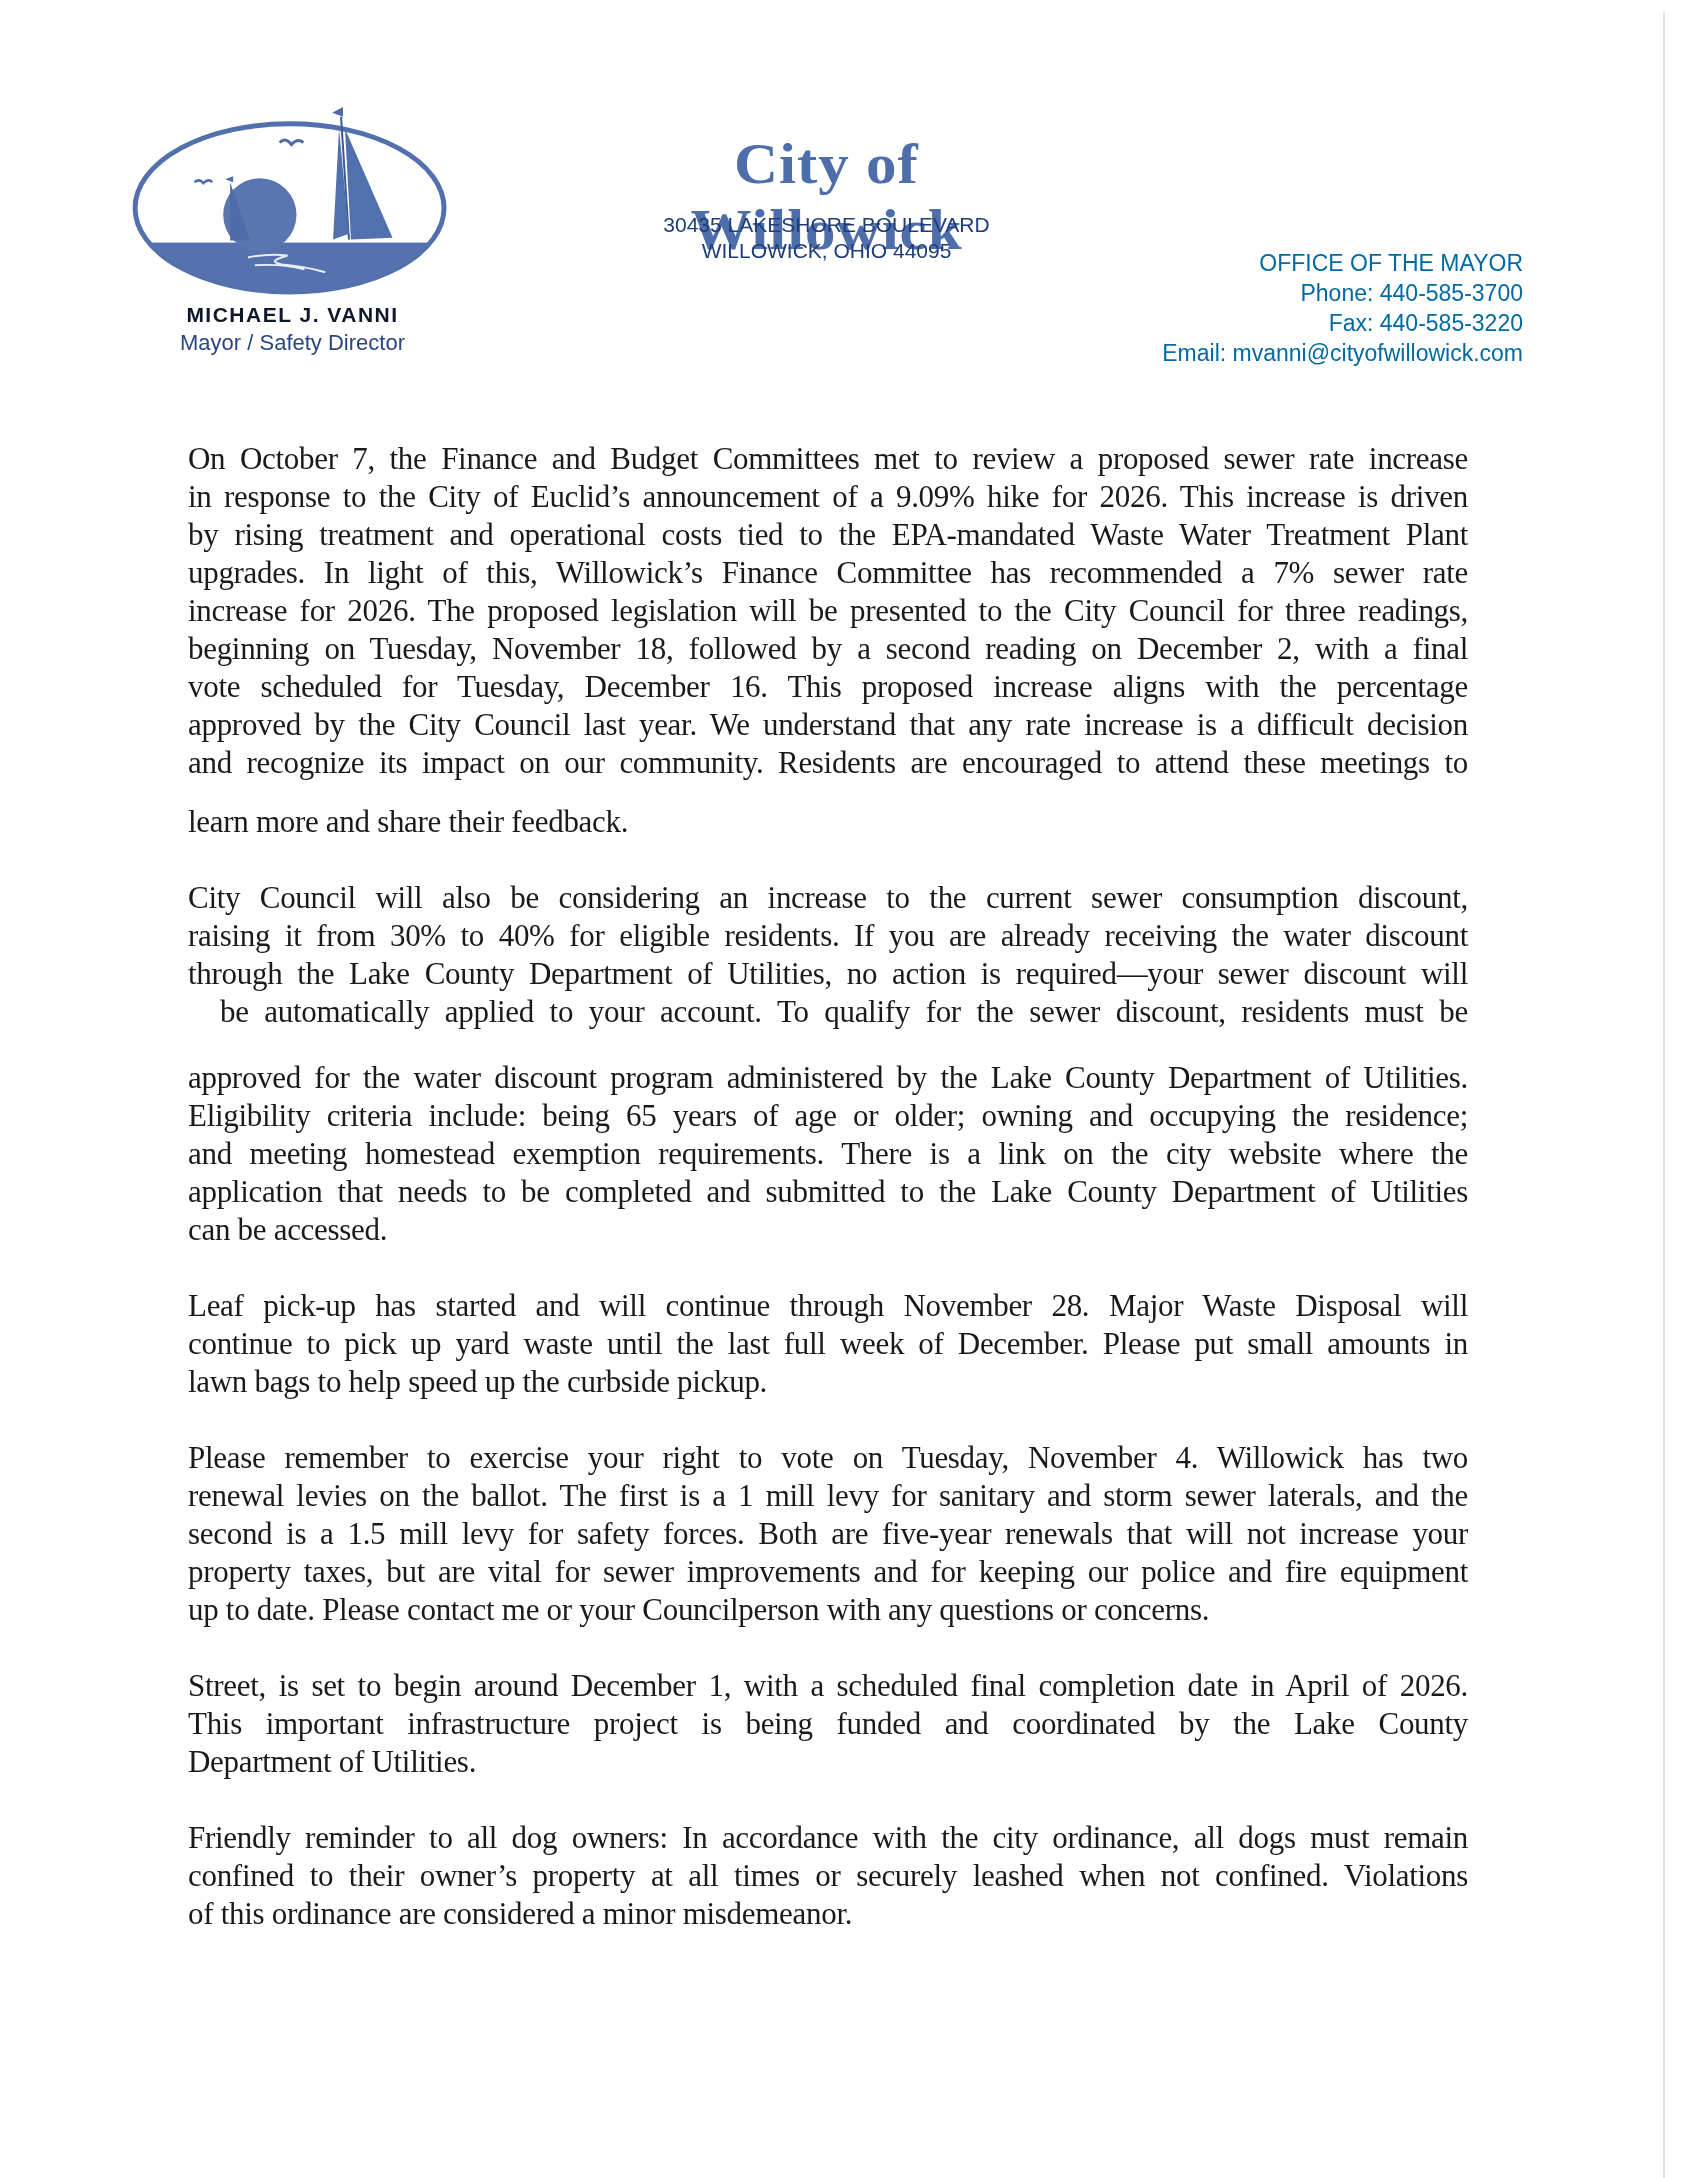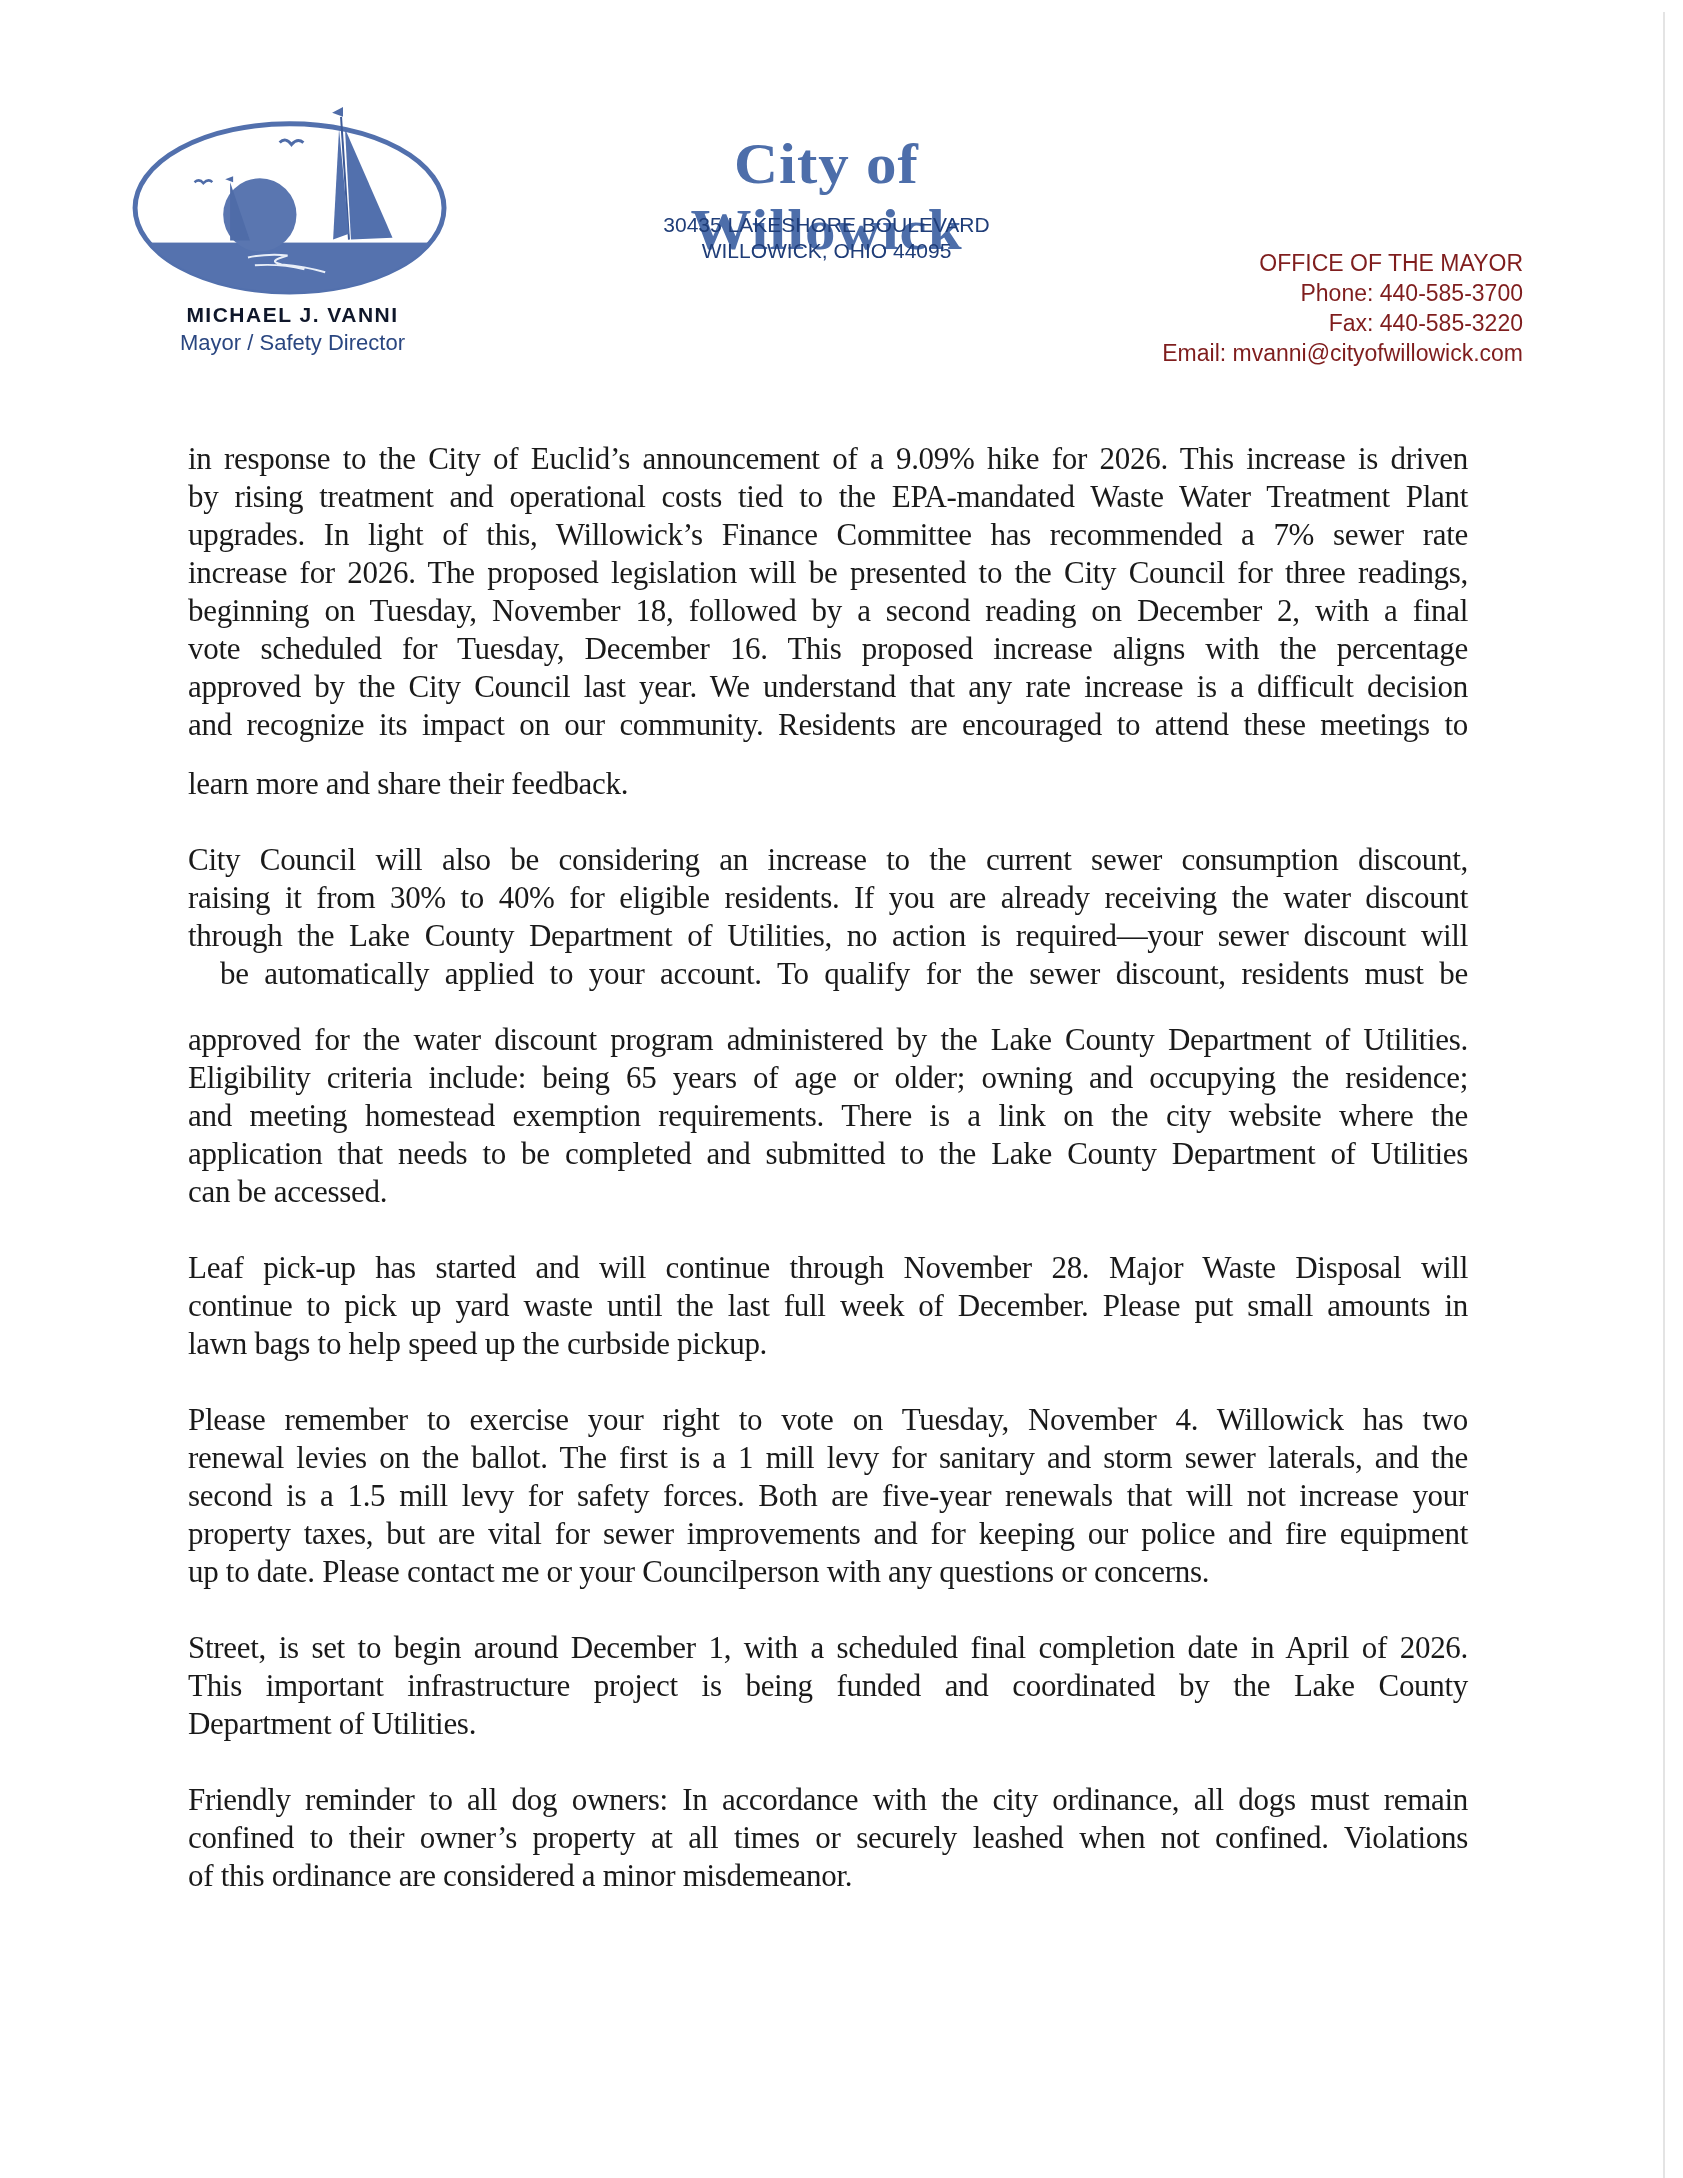--- a/index.html
+++ b/index.html
@@ -4,21 +4,21 @@
 <style>
   html, body { margin: 0; padding: 0; background: #ffffff; }
   body { width: 1683px; height: 2178px; position: relative; overflow: hidden; font-family: "Liberation Serif", serif; }
   .edge-line { position: absolute; left: 1663px; top: 12px; width: 2px; height: 2166px; background: #e4e4e4; }
   .logo { position: absolute; left: 131px; top: 99px; width: 327px; height: 203px; }
   .mayor-block { position: absolute; left: 144px; top: 301px; width: 297px; text-align: center; font-family: "Liberation Sans", sans-serif; color: #2c4a86; }
   .mayor-name { font-size: 21px; font-weight: bold; letter-spacing: 1.5px; line-height: 28px; color: #0f172a; }
   .mayor-title { font-size: 22px; line-height: 28px; color: #2a4680; }
   .city-title { position: absolute; left: 594px; top: 127px; width: 465px; text-align: center; font-family: "Liberation Serif", serif; font-weight: bold; font-size: 61px; color: #4d6eaa; letter-spacing: 1px; transform: scaleY(0.95); }
   .address { position: absolute; left: 594px; top: 212px; width: 465px; text-align: center; font-family: "Liberation Sans", sans-serif; font-size: 21px; line-height: 26px; color: #1f3d78; }
-  .office { position: absolute; right: 160px; top: 248px; width: 495px; text-align: right; font-family: "Liberation Sans", sans-serif; font-size: 23px; line-height: 30px; color: #7f1d1d; }
+  .office { position: absolute; right: 160px; top: 248px; width: 495px; text-align: right; font-family: "Liberation Sans", sans-serif; font-size: 23px; line-height: 30px; color: #0369a1; }
   .body-text { position: absolute; left: 188px; top: 440px; width: 1280px; font-size: 31px; color: #1a1a1a; }
   .para { margin: 0 0 38px 0; }
   .line { display: block; height: 38px; line-height: 38px; white-space: nowrap; text-align: justify; text-align-last: justify; overflow: visible; letter-spacing: -0.3px; }
   .line.last { text-align-last: left; text-align: left; }
 </style>
 </head>
 <body>
 
 <div class="edge-line"></div>
 
@@ -61,20 +61,21 @@
 
 <div class="office">
   <div>OFFICE OF THE MAYOR</div>
   <div>Phone: 440-585-3700</div>
   <div>Fax: 440-585-3220</div>
   <div>Email: mvanni@cityofwillowick.com</div>
 </div>
 
 <div class="body-text" id="body-text">
     <div class="para">
+      <span class="line" style="display: block;">On October 7, the Finance and Budget Committees met to review a proposed sewer rate increase</span>
       <span class="line" style="display: block;">in response to the City of Euclid’s announcement of a 9.09% hike for 2026.  This increase is driven</span>
       <span class="line" style="display: block;">by rising treatment and operational costs tied to the EPA-mandated Waste Water Treatment Plant</span>
       <span class="line" style="display: block;">upgrades. In light of this, Willowick’s Finance Committee has recommended a 7% sewer rate</span>
       <span class="line" style="display: block;">increase for 2026. The proposed legislation will be presented to the City Council for three readings,</span>
       <span class="line" style="display: block;">beginning on Tuesday, November 18, followed by a second reading on December 2, with a final</span>
       <span class="line" style="display: block;">vote scheduled for Tuesday, December 16. This proposed increase aligns with the percentage</span>
       <span class="line" style="display: block;">approved by the City Council last year. We understand that any rate increase is a difficult decision</span>
       <span class="line" style="display: block;">and recognize its impact on our community. Residents are encouraged to attend these meetings to</span>
       <span class="line last" style="display: block; margin-top: 21px;">learn more and share their feedback.</span>
     </div>

